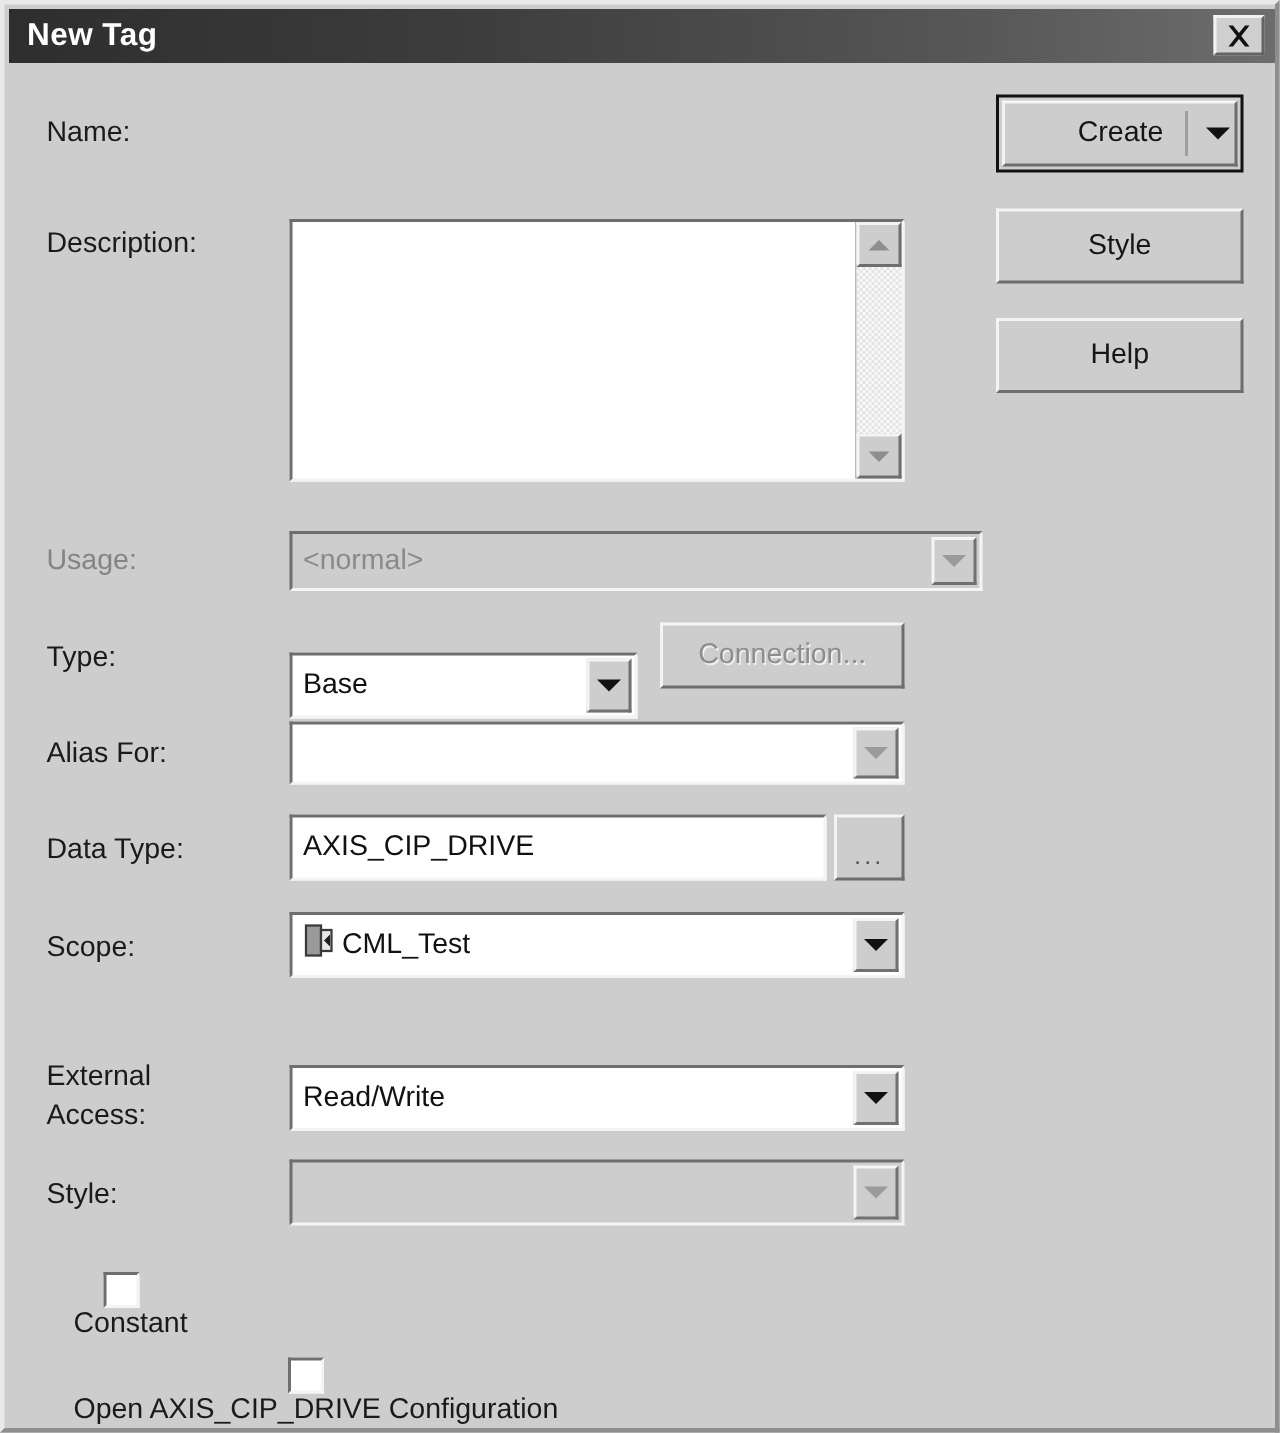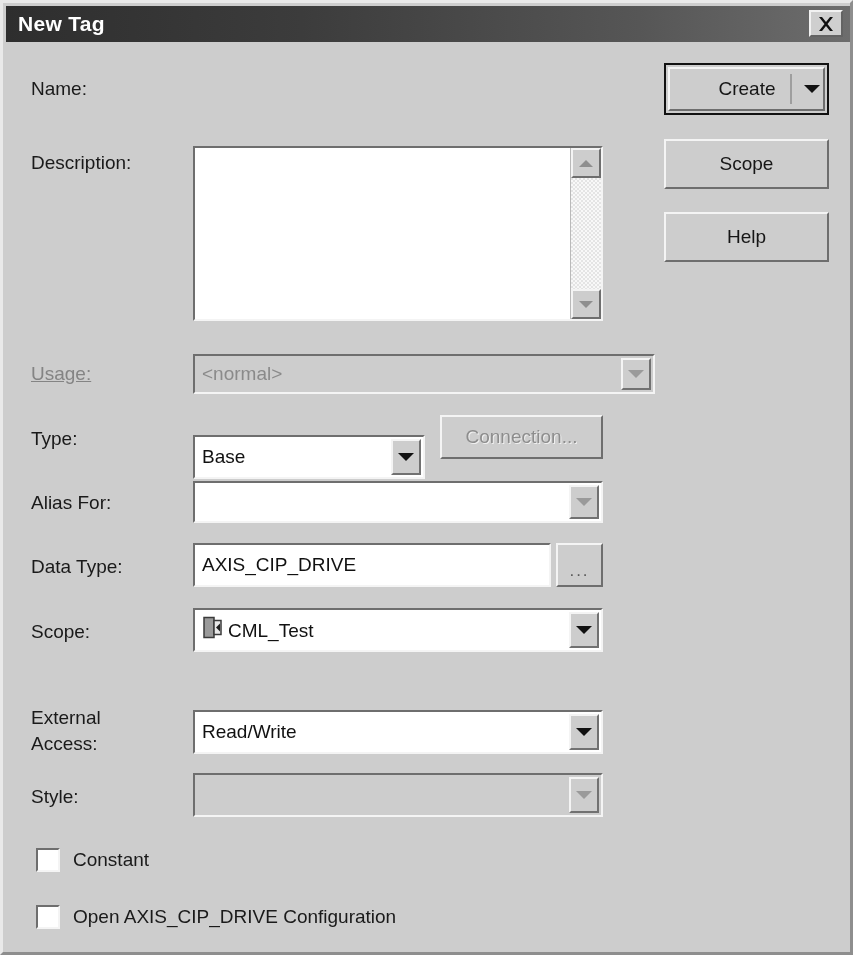--- a/index.html
+++ b/index.html
@@ -255,20 +255,21 @@
     letter-spacing: 2px;
     padding-bottom: 4px;
   }
 
   
   .cbrow {
     position: absolute;
     display: flex;
     align-items: center;
     cursor: default;
+    flex-direction: column;
   }
   .cbox {
     width: 24px;
     height: 24px;
     box-sizing: border-box;
     background: #ffffff;
     border-top: 2px solid #6e6e6e;
     border-left: 2px solid #6e6e6e;
     border-right: 2px solid #f4f4f4;
     border-bottom: 2px solid #f4f4f4;
@@ -308,21 +309,21 @@
     <div id="desc-scroll">
       <div class="sb-btn sb-up">
         <span class="tri-up"></span>
       </div>
       <div class="sb-btn sb-dn">
         <span class="tri-dn"></span>
       </div>
     </div>
   </div>
 
-  <div class="lbl disabled" style="left:28px; top:359px;text-decoration:underline;">Usage:</div>
+  <div class="lbl disabled" style="left:28px; top:359px;">Usage:</div>
   <div class="field grey" style="left:190px; top:351px; width:462px; height:40px;">
     <span class="val dim">&lt;normal&gt;</span>
     <div class="dropbtn">
       <span class="arrow-dn dim"></span>
     </div>
   </div>
 
   <div class="lbl" style="left:28px; top:424px;">Type:</div>
   <div class="field" style="left:190px; top:432px; width:232px; height:44px;">
     <span class="val">Base</span>
@@ -390,17 +391,17 @@
   </div>
 
   <div class="btn default-outline" style="left:661px; top:60px; width:165px; height:52px;">
     <span class="inner">
       <span id="create-label">Create</span>
       <span id="create-sep"></span>
       <span class="arrow-dn"></span>
     </span>
   </div>
 
-  <div class="btn" style="left:661px; top:136px; width:165px; height:50px;">Scope</div>
+  <div class="btn" style="left:661px; top:136px; width:165px; height:50px;">Style</div>
 
   <div class="btn" style="left:661px; top:209px; width:165px; height:50px;">Help</div>
 
 </div>
 
 </body></html>

